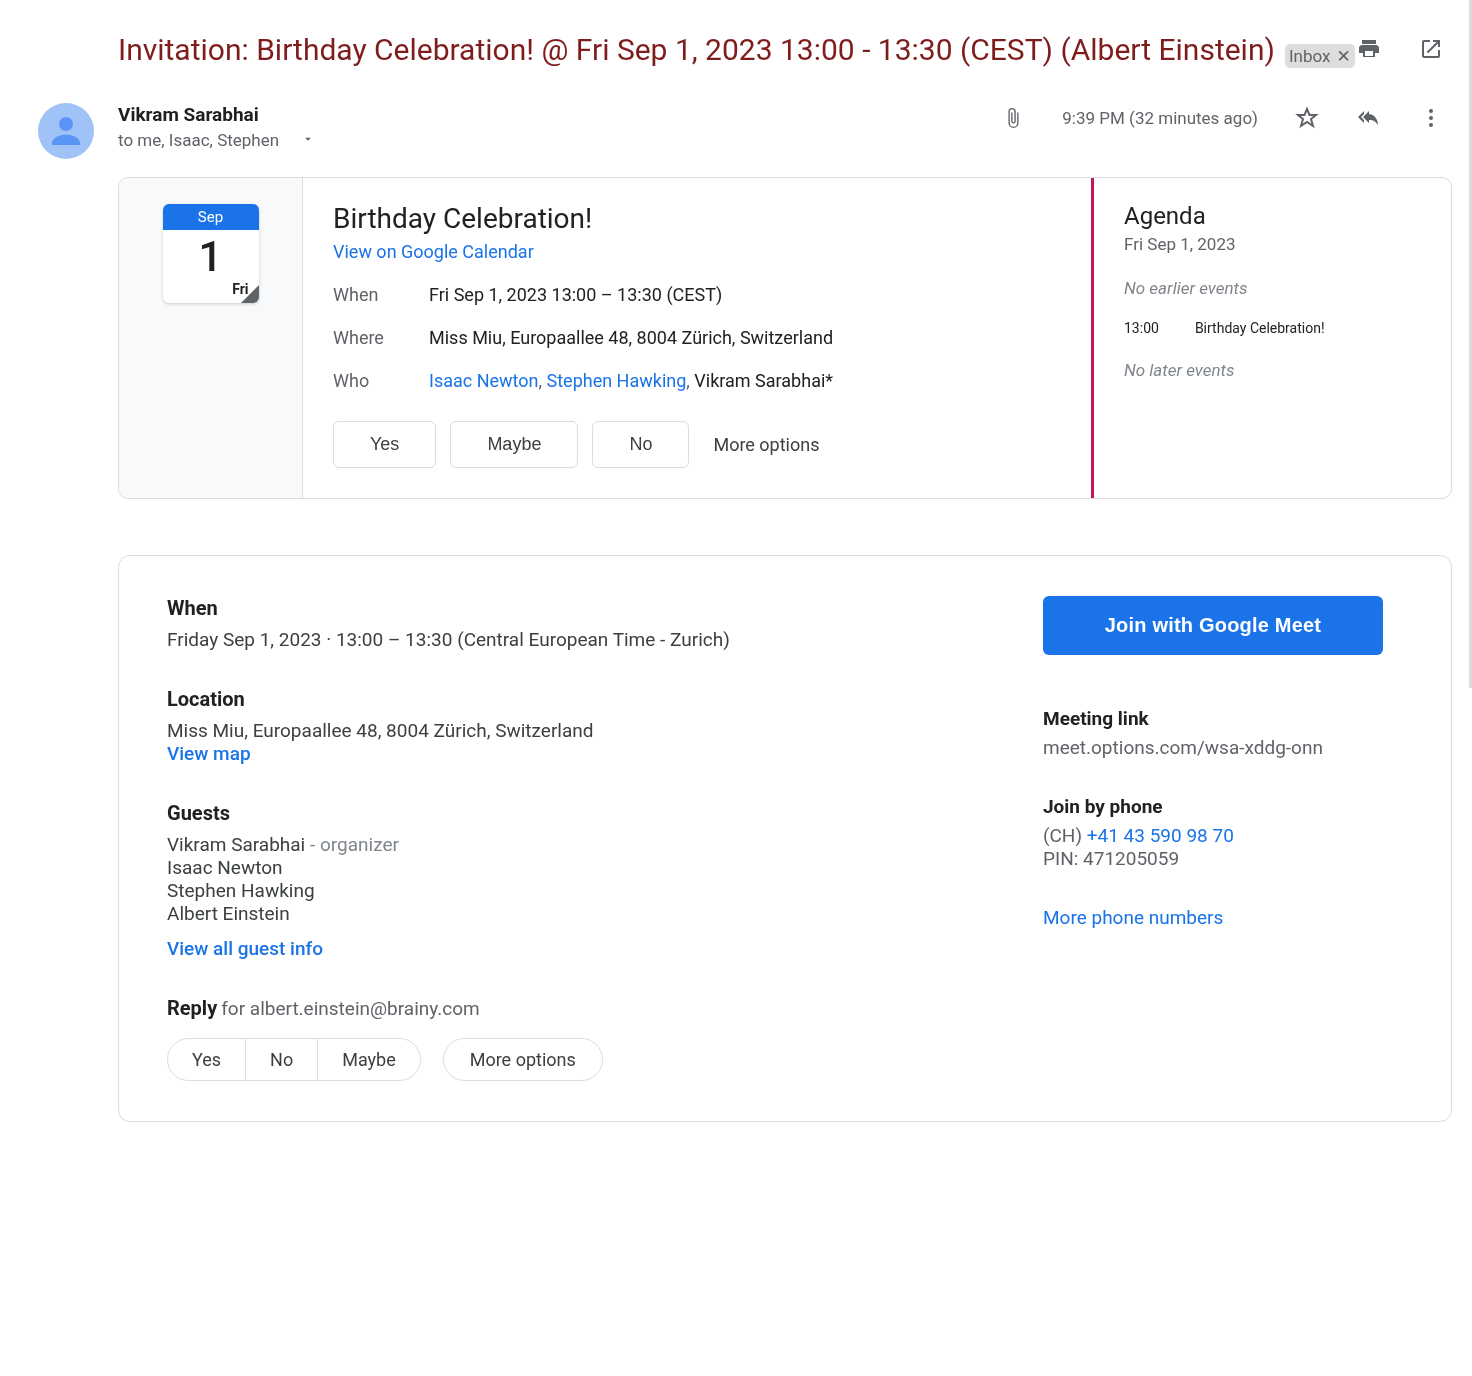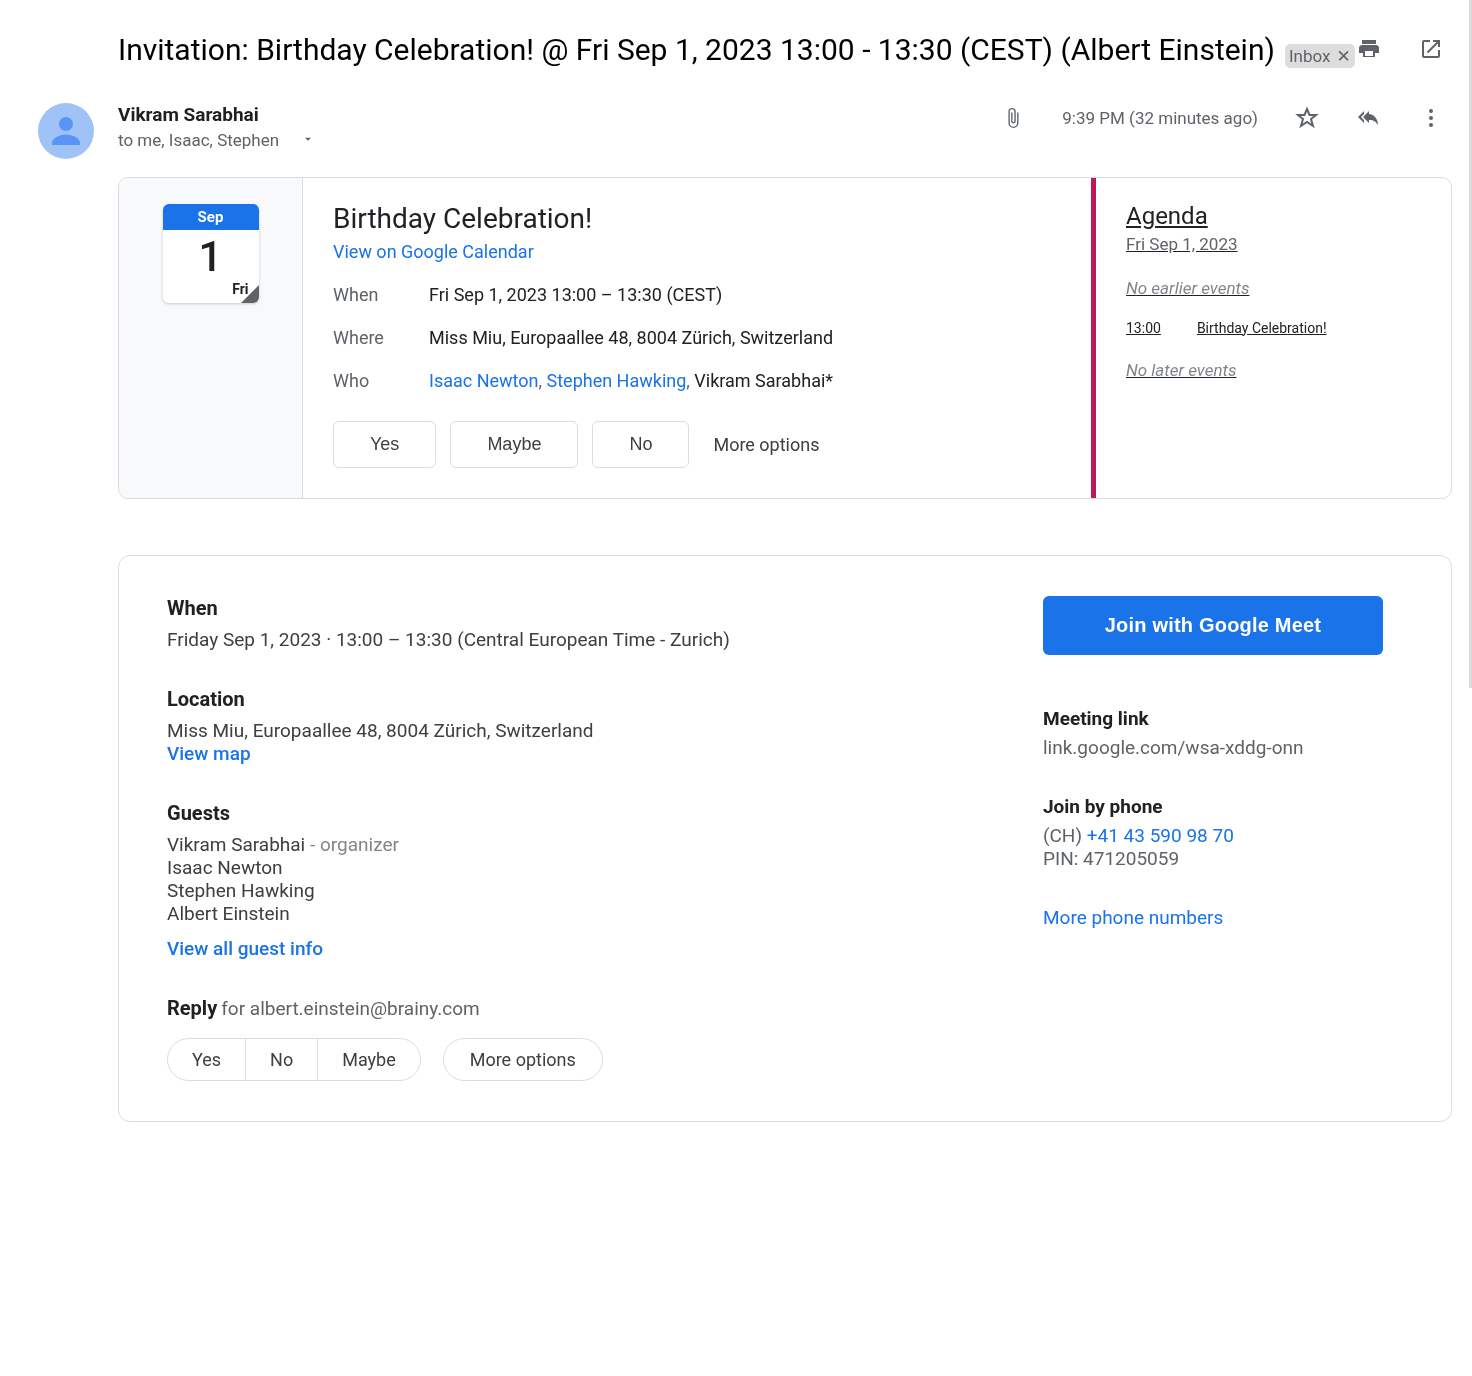--- a/index.html
+++ b/index.html
@@ -14,21 +14,21 @@
   .subject-row {
     display: flex;
     align-items: flex-start;
     justify-content: space-between;
     padding: 0 0 20px 98px;
   }
   .subject-text {
     font-size: 30px;
     font-weight: 400;
     line-height: 1.35;
-    color: #000000;
+    color: #7f1d1d;
   }
   .inbox-chip {
     display: inline-flex;
     align-items: center;
     background: #ddd;
     color: #5f6368;
     border-radius: 5px;
     font-size: 17px;
     padding: 2px 4px;
     vertical-align: middle;
@@ -76,21 +76,21 @@
     align-items: flex-start;
   }
   .cal-chip {
     width: 96px;
     background: #fff;
     border-radius: 6px;
     box-shadow: 0 1px 3px rgba(60,64,67,.25);
     overflow: hidden;
     position: relative;
   }
-  .cal-month { background: #1a73e8; color:#fff; text-align:center; font-size:15px; font-weight:700; padding: 4px 0; }
+  .cal-month { background: #1a73e8; color:#fff; text-align:center; font-size:15px; font-weight:400; padding: 4px 0; }
   .cal-day { text-align:center; font-size: 42px; font-weight: 500; padding: 2px 0 0 0; }
   .cal-wday { text-align:right; font-size: 14px; font-weight:700; padding: 0 10px 6px 0; color:#1f1f1f; }
   .fold {
     position:absolute; right:0; bottom:0; width:0; height:0;
     border-style:solid; border-width:0 0 18px 18px;
     border-color: transparent transparent #5f6368 transparent;
   }
 
   .main-col { flex:1; padding: 24px 30px 30px 30px; }
   .evt-title { font-size: 28px; font-weight: 400; color:#202124; }
@@ -100,21 +100,21 @@
   .kv .v { flex:1; color:#202124; }
   .kv .v .link { color:#1a73e8; }
   .kv .v .muted { color:#5f6368; }
   .rsvp-row { display:flex; gap:14px; align-items:center; margin-top: 30px; }
   .rsvp-btn {
     border:1px solid #dadce0; background:#fff; border-radius:6px;
     padding: 12px 36px; font-size:18px; color:#3c4043; cursor:pointer;
   }
   .more-opt { color:#3c4043; font-size:18px; margin-left: 10px; cursor:pointer; }
 
-  .agenda-col { width: 360px; border-left:5px solid #be185d; padding: 24px 30px; text-decoration: underline; }
+  .agenda-col { width: 360px; border-left:3px solid #be185d; padding: 24px 30px; }
   .agenda-title { font-size: 24px; margin-bottom: 4px; }
   .agenda-date { color:#5f6368; font-size:17px; }
   .agenda-line { margin-top: 24px; font-style: italic; color:#80868b; font-size:17px; }
   .agenda-evt { display:flex; gap:36px; margin-top: 22px; font-size:14px; }
 
   .details-card {
     margin-left: 98px;
     margin-top: 56px;
     border:1px solid #dadce0;
     border-radius: 12px;
@@ -294,21 +294,21 @@
         <span class="seg-btn">Maybe</span>
       </span>
       <span class="pill-btn">More options</span>
     </div>
   </div>
 
   <div class="details-right">
     <button class="meet-btn">Join with Google Meet</button>
     <div class="mgroup">
       <div class="mlabel">Meeting link</div>
-      <div class="mval">link.google.com/wsa-xddg-onn</div>
+      <div class="mval">meet.options.com/wsa-xddg-onn</div>
     </div>
     <div class="mgroup">
       <div class="mlabel">Join by phone</div>
       <div class="mval">
         <span>(CH) </span><span class="mlink">+41 43 590 98 70</span>
       </div>
       <div class="mval">PIN: 471205059</div>
     </div>
     <div class="mlink">More phone numbers</div>
   </div>

